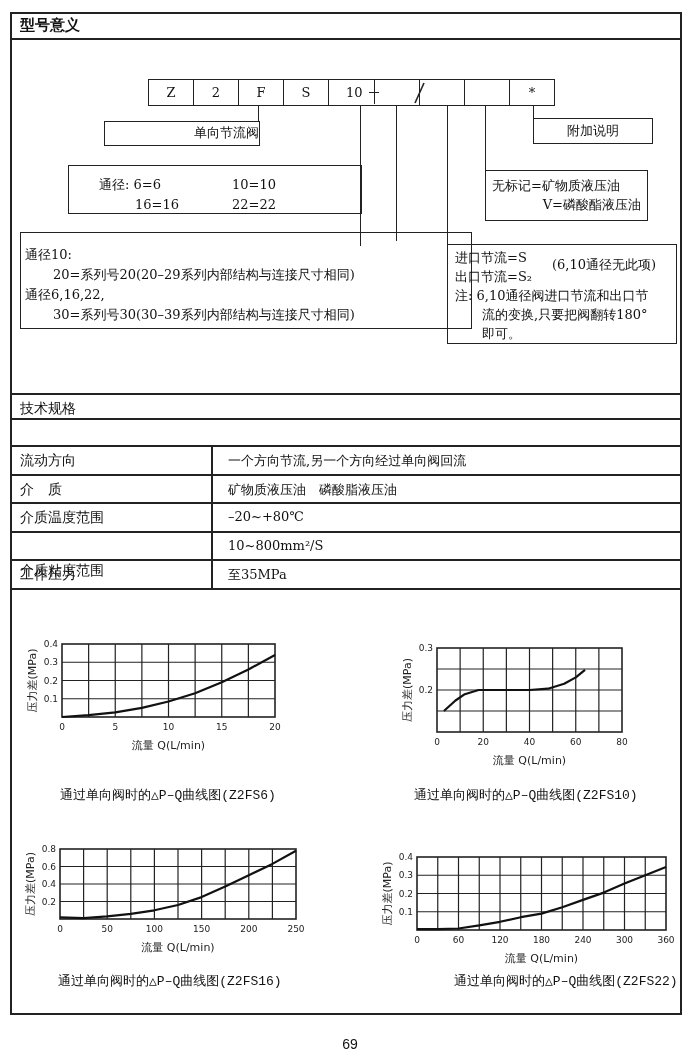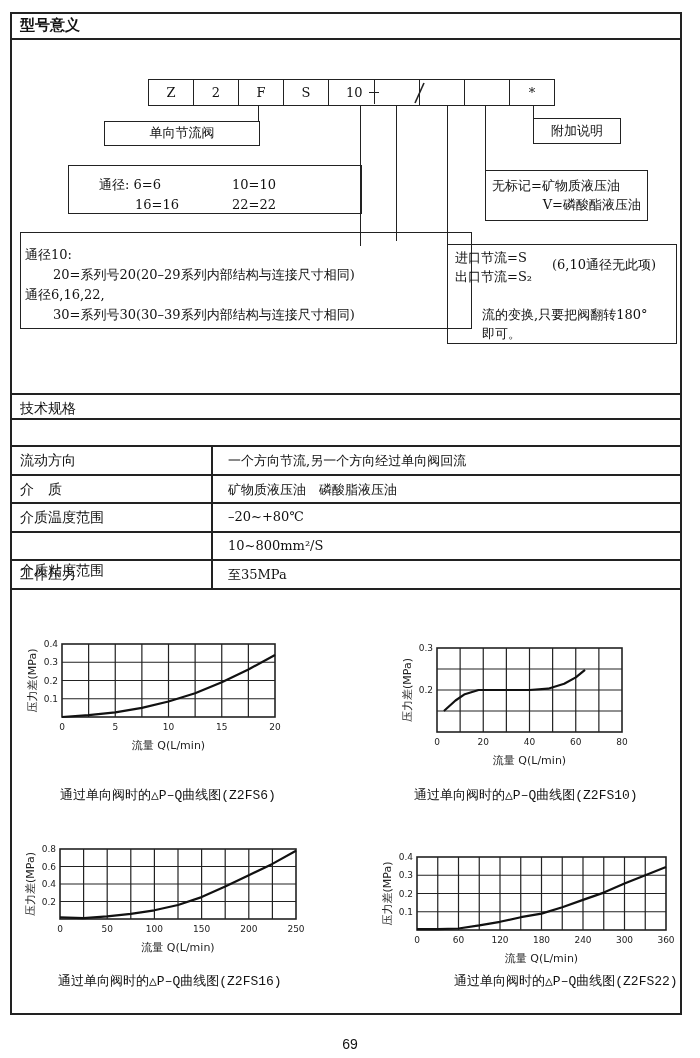--- a/index.html
+++ b/index.html
@@ -49,22 +49,22 @@
 <div class="code-cell" style="left:464px;width:46px;"></div>
 <div class="code-cell" style="left:509px;width:46px;">*</div>
 
 <div class="thinv" style="left:258px;top:106px;height:15px;"></div>
 <div class="thinv" style="left:360px;top:106px;height:140px;"></div>
 <div class="thinv" style="left:396px;top:106px;height:135px;"></div>
 <div class="thinv" style="left:447px;top:106px;height:140px;"></div>
 <div class="thinv" style="left:485px;top:106px;height:64px;"></div>
 <div class="thinv" style="left:533px;top:106px;height:16px;"></div>
 
-<div class="box" style="left:104px;top:121px;width:156px;height:25px;text-align:center;line-height:22px;">单向节流阀</div>
-<div class="box" style="left:533px;top:118px;width:88px;height:26px;text-align:center;line-height:23px;">附加说明</div>
+<div class="box" style="left:104px;top:121px;width:156px;height:25px;text-align:right;line-height:22px;">单向节流阀</div>
+<div class="box" style="left:533px;top:118px;width:120px;height:26px;text-align:center;line-height:23px;">附加说明</div>
 
 <div class="box" style="left:68px;top:165px;width:294px;height:49px;">
   <span class="abs" style="left:30px;top:9px;">通径: 6=6</span>
   <span class="abs" style="left:163px;top:9px;">10=10</span>
   <span class="abs" style="left:66px;top:29px;">16=16</span>
   <span class="abs" style="left:163px;top:29px;">22=22</span>
 </div>
 
 <div class="box" style="left:485px;top:170px;width:163px;height:51px;">
   <span class="abs" style="left:6px;top:5px;">无标记=矿物质液压油</span>
@@ -75,20 +75,21 @@
   <span class="abs" style="left:4px;top:12px;">通径10:</span>
   <span class="abs" style="left:32px;top:32px;">20=系列号20(20–29系列内部结构与连接尺寸相同)</span>
   <span class="abs" style="left:4px;top:52px;">通径6,16,22,</span>
   <span class="abs" style="left:32px;top:72px;">30=系列号30(30–39系列内部结构与连接尺寸相同)</span>
 </div>
 
 <div class="box" style="left:447px;top:244px;width:230px;height:100px;">
   <span class="abs" style="left:7px;top:3px;">进口节流=S</span>
   <span class="abs" style="left:104px;top:10px;">(6,10通径无此项)</span>
   <span class="abs" style="left:7px;top:22px;">出口节流=S₂</span>
+  <span class="abs" style="left:7px;top:41px;">注: 6,10通径阀进口节流和出口节</span>
   <span class="abs" style="left:34px;top:60px;">流的变换,只要把阀翻转180°</span>
   <span class="abs" style="left:34px;top:79px;">即可。</span>
 </div>
 
 <div class="hline" style="left:10px;top:393px;width:672px;"></div>
 <div class="sec-title2" style="left:20px;top:400px;">技术规格</div>
 <div class="hline" style="left:10px;top:418px;width:672px;"></div>
 <div class="hline" style="left:10px;top:445px;width:672px;"></div>
 
 <div id="spec-table">

